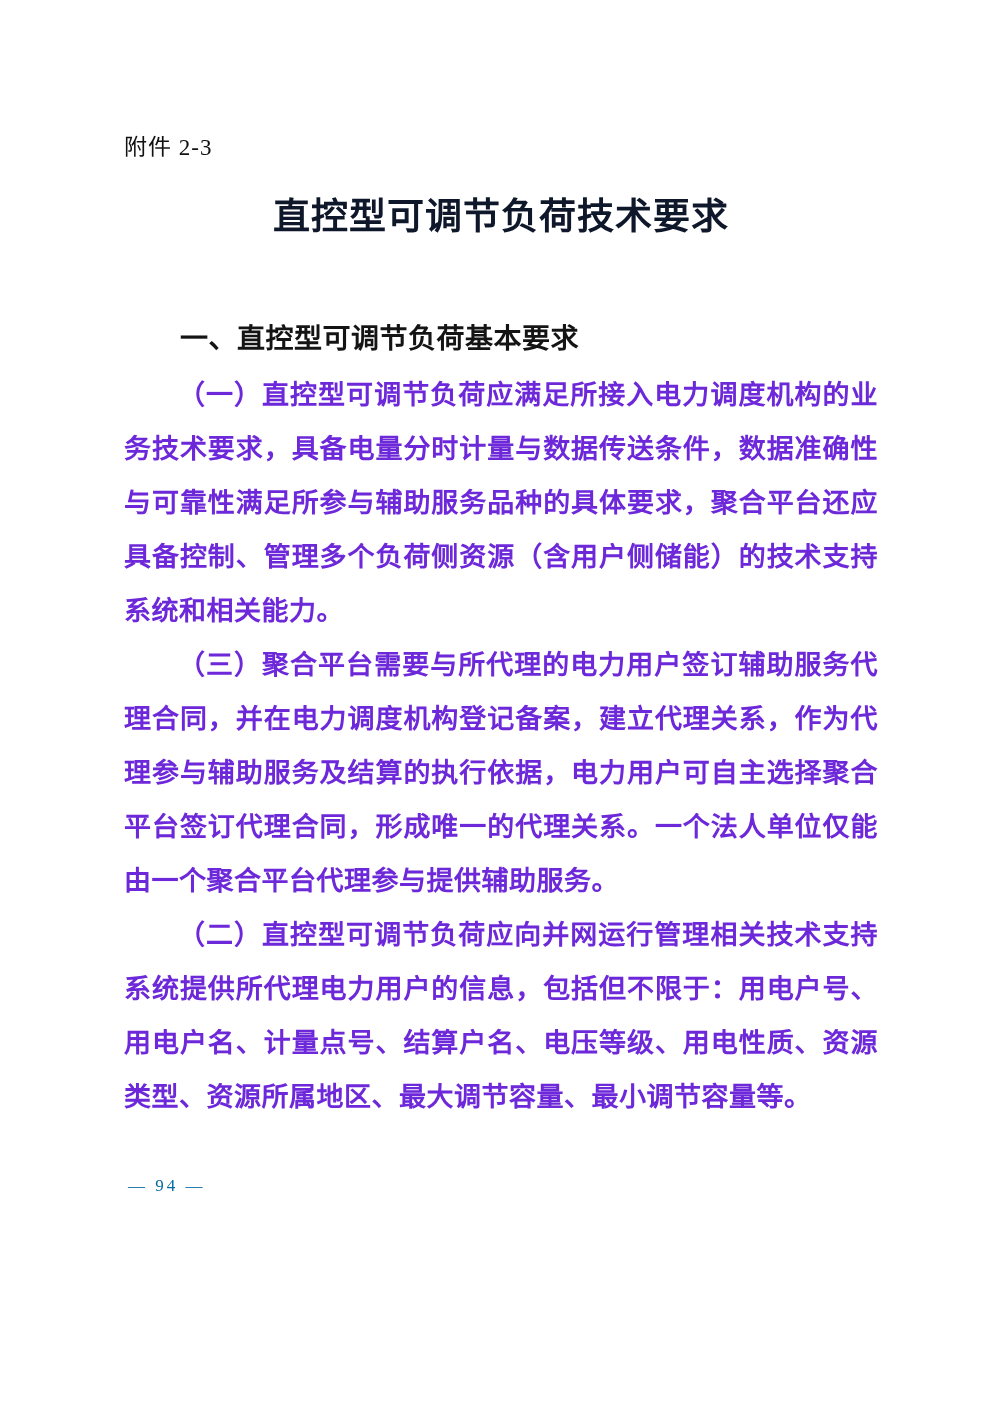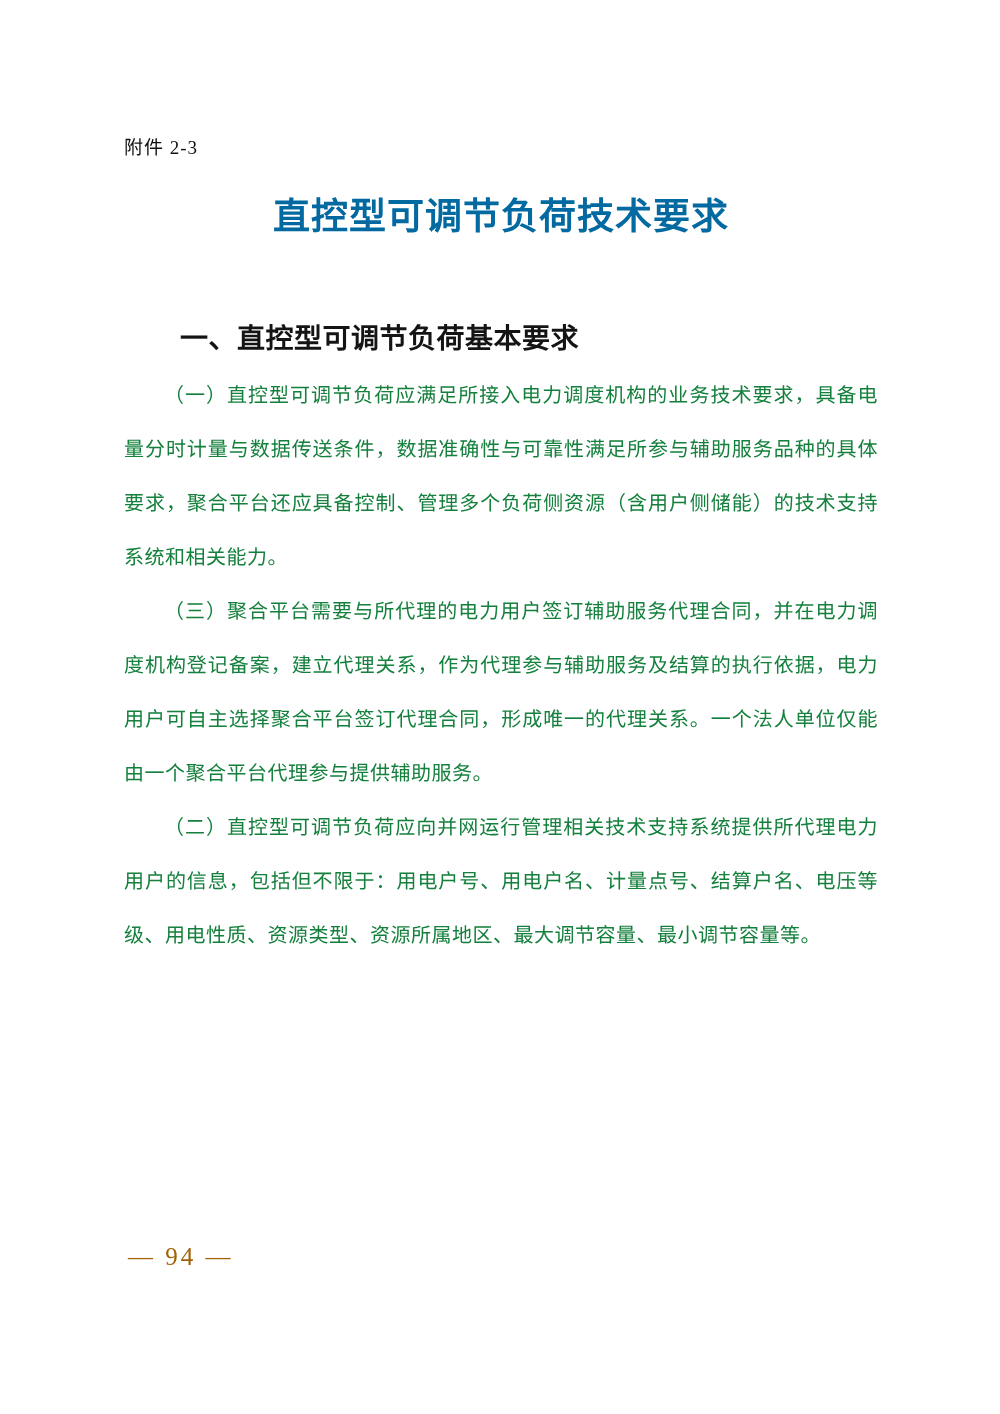--- a/index.html
+++ b/index.html
@@ -17,62 +17,63 @@
     overflow: hidden;
   }
   .content {
     position: absolute;
     left: 124px;
     top: 0;
     width: 754px;
   }
   .attachment-label {
     margin-top: 130px;
-    font-size: 19px;
+    font-size: 23px;
     line-height: 36px;
     letter-spacing: 1px;
     color: #111111;
   }
   .doc-title {
     margin-top: 26px;
     font-size: 37px;
     line-height: 50px;
     font-weight: bold;
     text-align: center;
     letter-spacing: 1px;
-    color: #0369a1;
+    color: #0f172a;
   }
   .section-heading {
     margin-top: 76px;
     font-size: 28px;
     line-height: 42px;
     font-weight: bold;
     font-family: "Liberation Sans", "DejaVu Sans", sans-serif;
     text-indent: 2em;
     letter-spacing: 0.5px;
     color: #141414;
   }
   .body-text p {
-    font-size: 20px;
+    font-size: 27px;
     line-height: 54px;
     text-indent: 2em;
     text-align: justify;
     letter-spacing: 0.5px;
-    color: #15803d;
+    color: #6d28d9;
+    font-weight: bold;
   }
   .body-text {
     margin-top: 8px;
   }
   .page-footer {
     position: absolute;
     left: 128px;
-    top: 1243px;
-    font-size: 25px;
+    top: 1176px;
+    font-size: 17px;
     letter-spacing: 3px;
-    color: #a16207;
+    color: #0369a1;
   }
 </style>
 </head>
 <body>
 
 <div class="page">
   <div class="content">
     <div class="attachment-label">附件 2-3</div>
     <h1 class="doc-title">直控型可调节负荷技术要求</h1>
     <h2 class="section-heading">一、直控型可调节负荷基本要求</h2>

